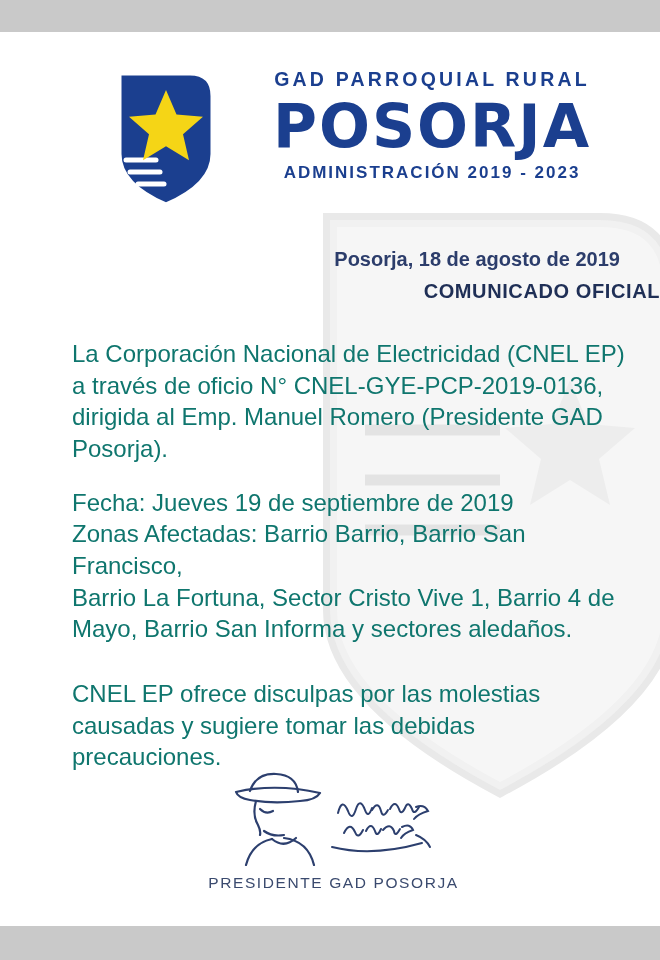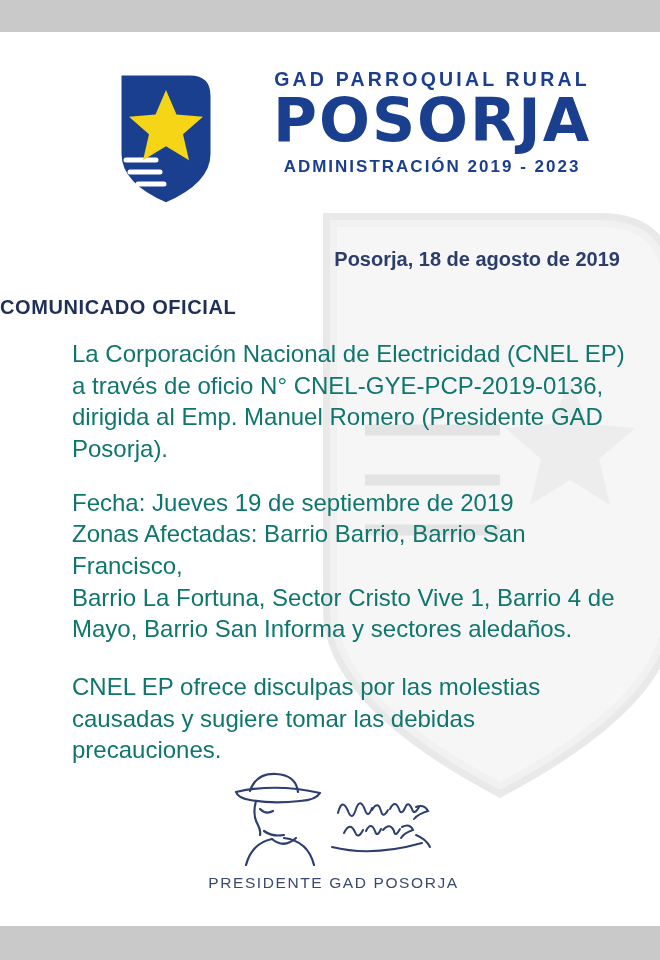--- a/index.html
+++ b/index.html
@@ -76,20 +76,21 @@
     line-height: 1;
     white-space: nowrap;
   }
   .brand-main {
     font-family: "DejaVu Sans", sans-serif;
     font-size: 60px;
     font-weight: bold;
     letter-spacing: 2px;
     color: #1b3f8f;
     line-height: 1.02;
+    margin-top: 6px;
   }
   .brand-sub {
     font-size: 17px;
     font-weight: bold;
     letter-spacing: 2.0px;
     color: #1b3f8f;
     margin-top: 6px;
     white-space: nowrap;
   }
 
@@ -97,42 +98,42 @@
   .city-date {
     position: absolute;
     right: 40px;
     top: 248px;
     font-size: 20px;
     color: #2c3d6b;
     font-weight: bold;
   }
   .doc-title {
     position: absolute;
-    left: 0; top: 296px;
-    width: 660px;
-    text-align: left;
+    left: 0; top: 280px;
+    width: 660px;
+    text-align: right;
     font-size: 20px;
     font-weight: bold;
     letter-spacing: 0.6px;
     color: #1f2f56;
   }
   .content {
     position: absolute;
     left: 72px;
     top: 338px;
     width: 556px;
     color: #0f766e;
     font-size: 24px;
     line-height: 1.32;
   }
   .para {
     margin: 0 0 22px 0;
   }
   .para:last-child { margin-bottom: 0; }
-  .para-tight { margin-bottom: 26px; }
+  .para-tight { margin-bottom: 33px; }
   .para-tight div { margin: 0; }
 
   
   .signature {
     position: absolute;
     left: 0;
     bottom: 68px;
     width: 660px;
     text-align: center;
   }

